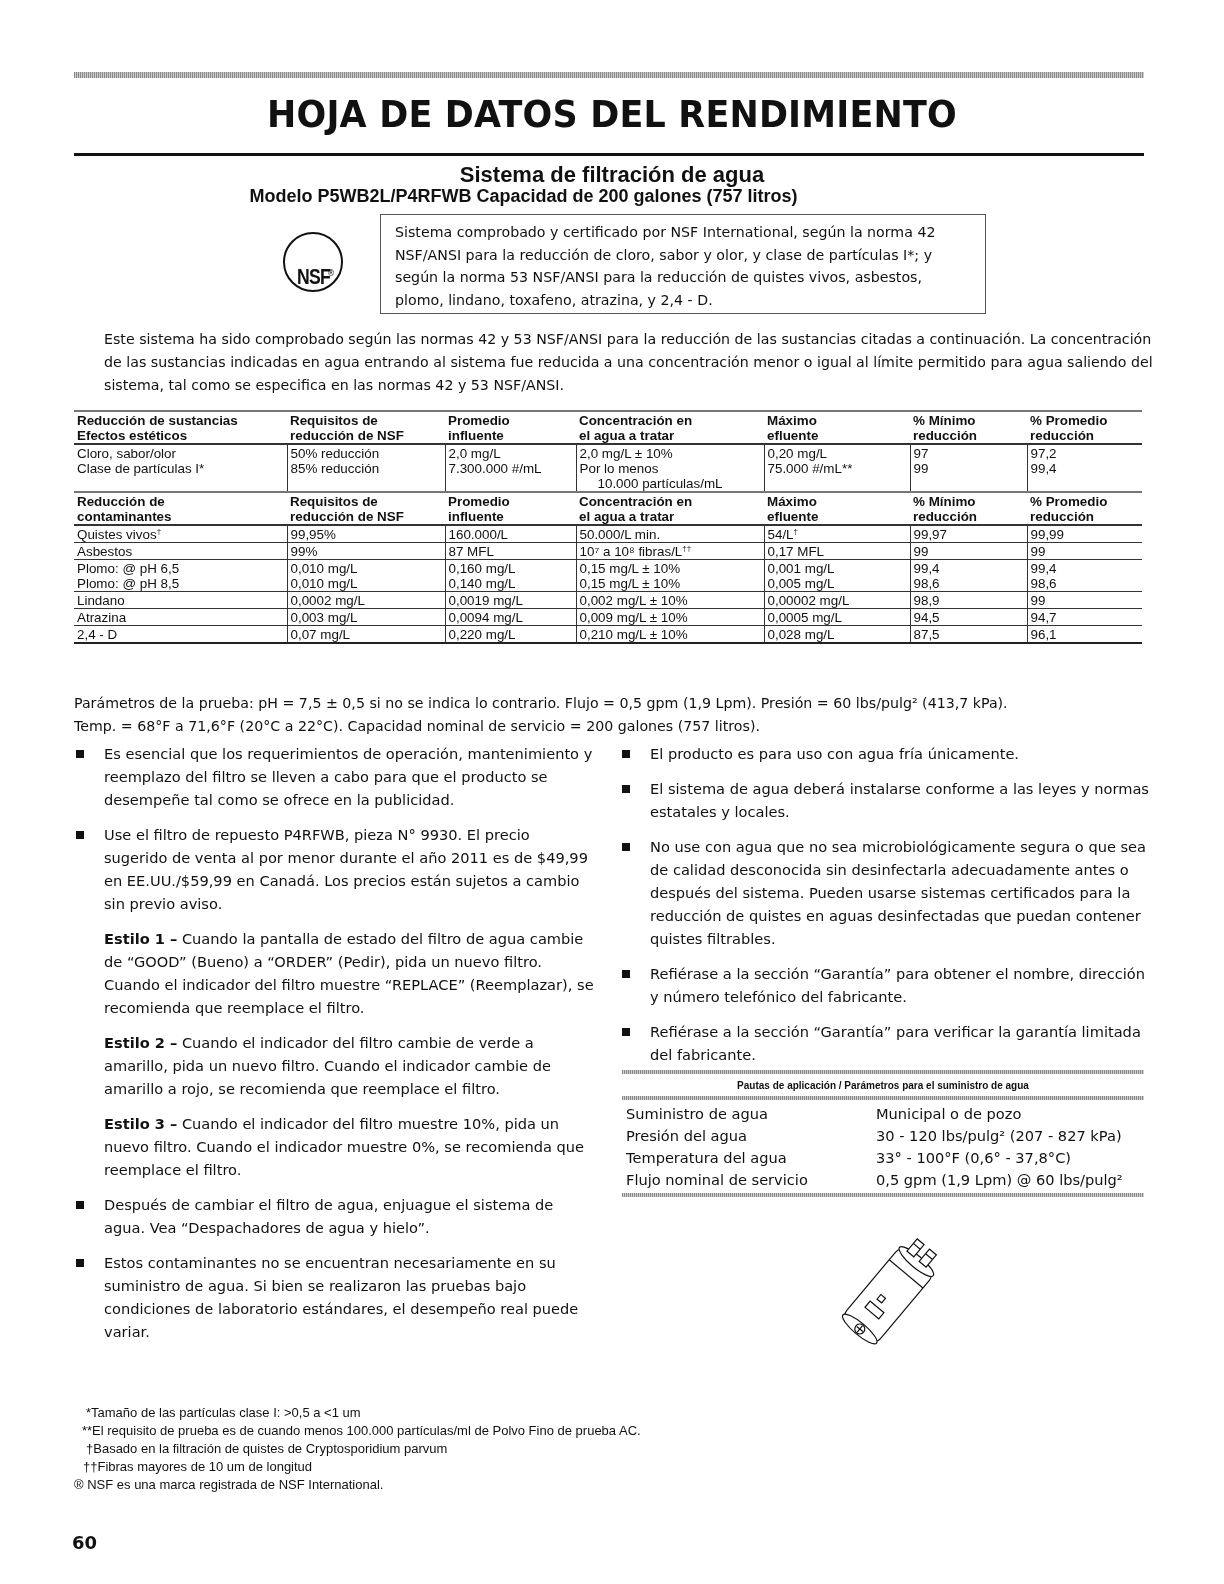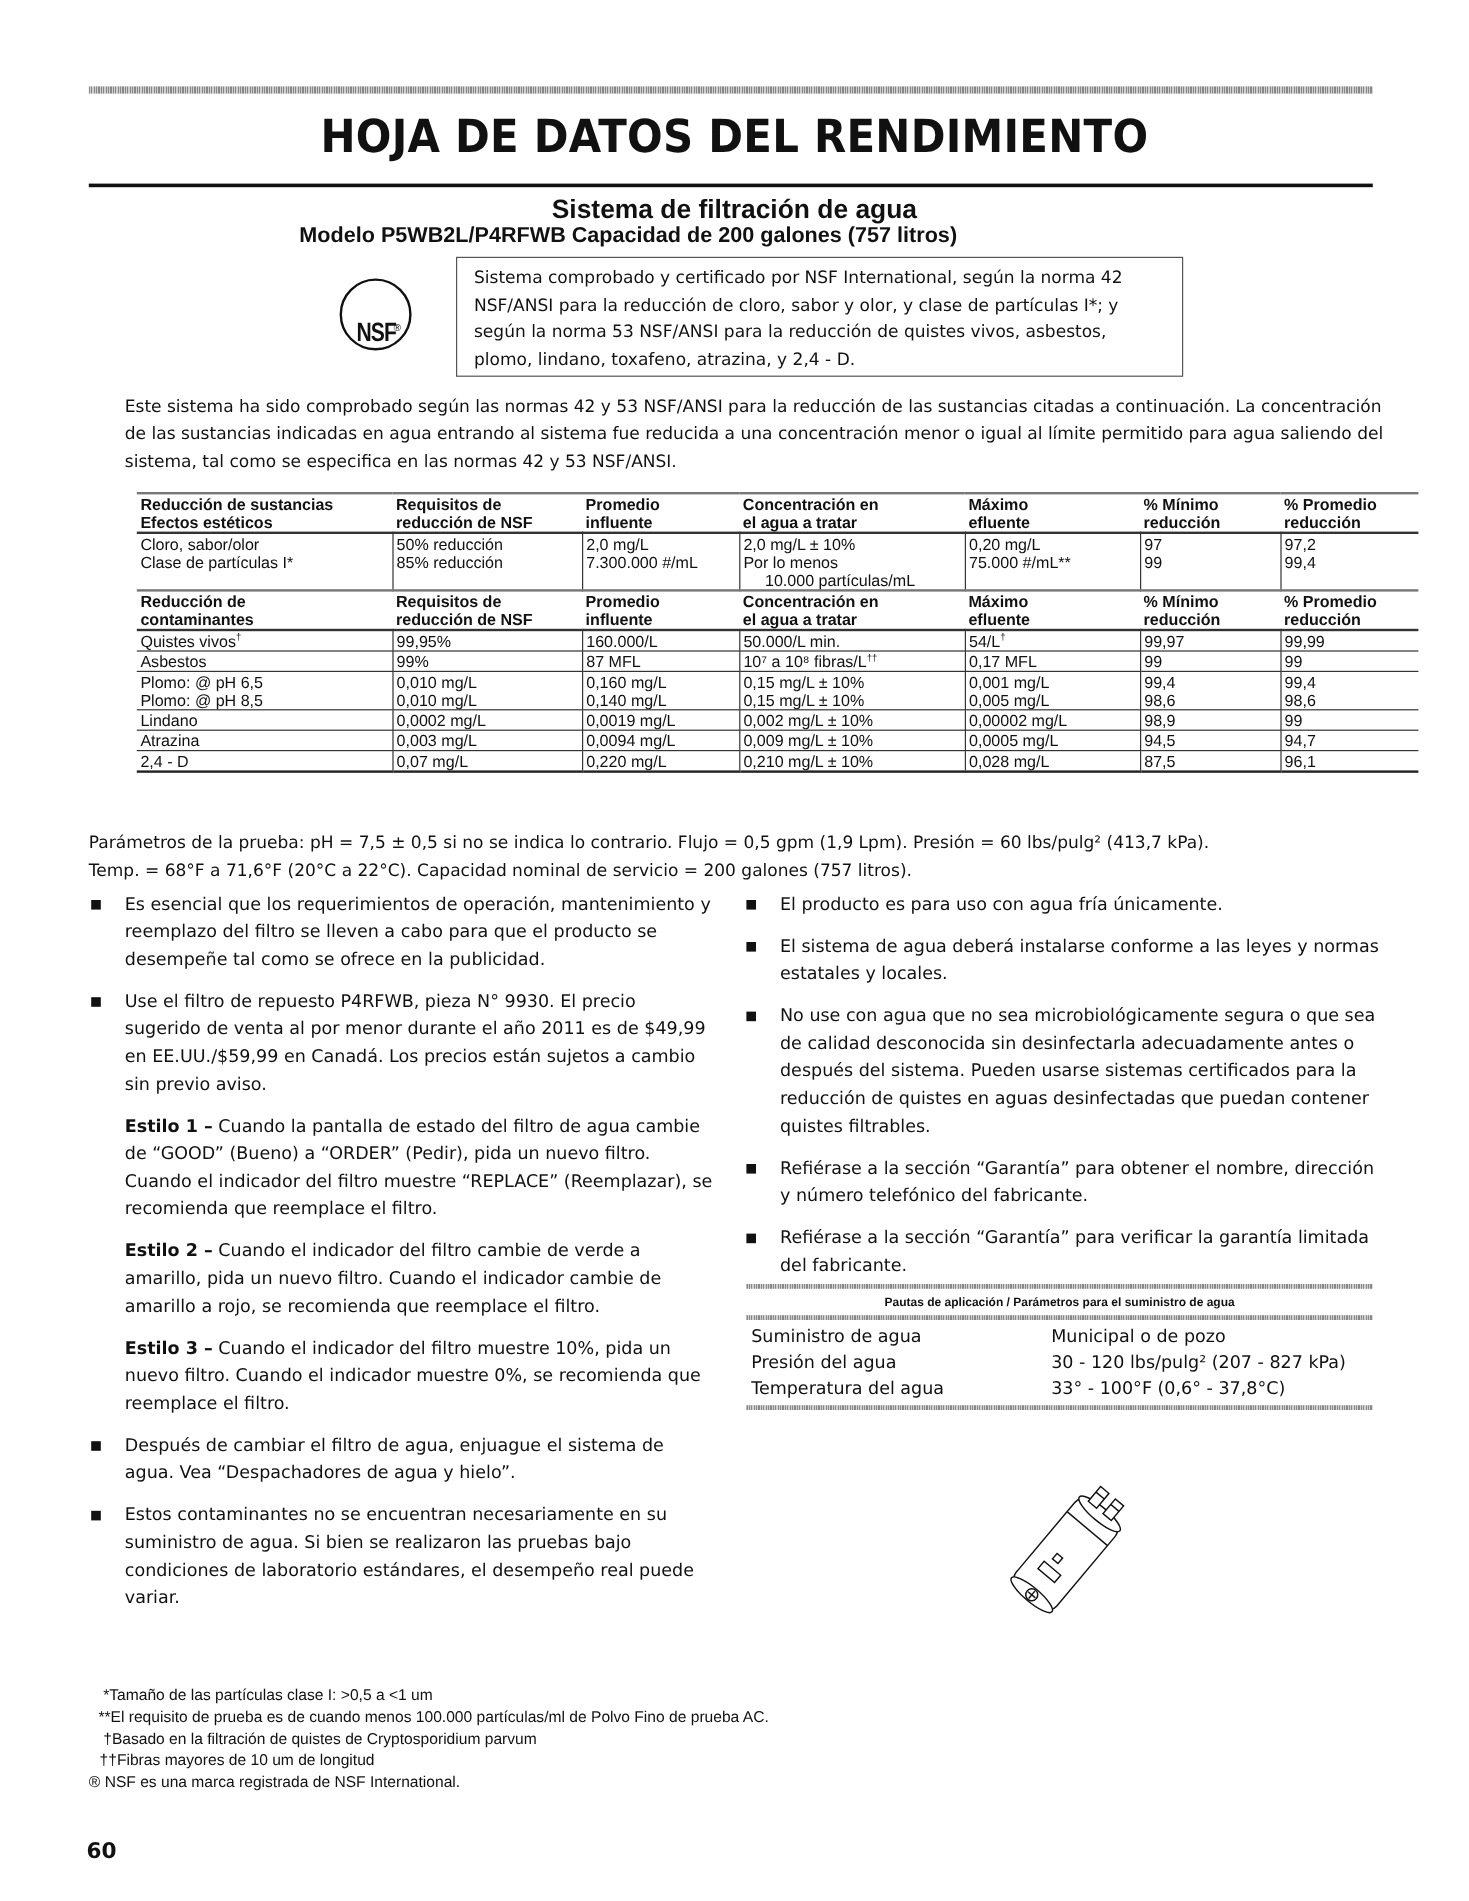--- a/index.html
+++ b/index.html
@@ -23,21 +23,21 @@
   .nsf-logo .nsf-text { font-family: "Liberation Sans", sans-serif; font-weight: bold; font-size: 22px; letter-spacing: -1px;
     transform: scaleX(0.8); }
   .nsf-logo .reg { position: absolute; right: 6px; bottom: 12px; font-size: 8px; }
 
   .cert-box { position: absolute; left: 380px; top: 214px; width: 606px; height: 100px; border: 1px solid #555;
     padding: 6px 10px 0 14px; font-family: "DejaVu Sans", sans-serif; font-size: 14.2px; line-height: 22.5px; }
 
   .intro { position: absolute; left: 104px; top: 328px; width: 1050px; font-size: 14.2px; line-height: 23px; }
 
   table.perf { position: absolute; left: 74px; top: 410px; width: 1068px; border-collapse: collapse;
-    font-family: "Liberation Sans", sans-serif; font-size: 13.4px; line-height: 15px; margin-left: 40px; }
+    font-family: "Liberation Sans", sans-serif; font-size: 13.4px; line-height: 15px; }
   table.perf td { border: 1px solid #333; padding: 1px 4px 0 3px; vertical-align: top; }
   table.perf tr.hdr td { font-weight: bold; border-left: none; border-right: none; }
   table.perf tr.hdr { border-top: 2px solid #777; border-bottom: 2px solid #333; }
   table.perf td:first-child { border-left: none; }
   table.perf td:last-child { border-right: none; }
   table.perf tr.data td { border-top: 1px solid #333; border-bottom: 1px solid #333; }
   table.perf tr.last td { border-bottom: 2px solid #222; }
   .c1 { width: 213px; } .c2 { width: 158px; } .c3 { width: 131px; } .c4 { width: 188px; }
   .c5 { width: 146px; } .c6 { width: 117px; } .c7 { width: 115px; }
   .indent { padding-left: 18px; display: inline-block; }
@@ -205,20 +205,24 @@
         <span class="v">Municipal o de pozo</span>
       </div>
     <div class="grow">
         <span class="k">Presión del agua</span>
         <span class="v">30 - 120 lbs/pulg² (207 - 827 kPa)</span>
       </div>
     <div class="grow">
         <span class="k">Temperatura del agua</span>
         <span class="v">33° - 100°F (0,6° - 37,8°C)</span>
       </div>
+    <div class="grow">
+        <span class="k">Flujo nominal de servicio</span>
+        <span class="v">0,5 gpm (1,9 Lpm) @ 60 lbs/pulg²</span>
+      </div>
   </div>
   <div class="rule"></div>
 </div>
 
 <svg class="filter-img" viewBox="0 0 140 130">
   <g fill="#fff" stroke="#111" stroke-width="1.2">
     <g transform="rotate(40 70 65)">
       <rect x="48" y="22" width="44" height="92" rx="8"></rect>
       <ellipse cx="70" cy="112" rx="22" ry="6"></ellipse>
       <ellipse cx="70" cy="24" rx="22" ry="6"></ellipse>

